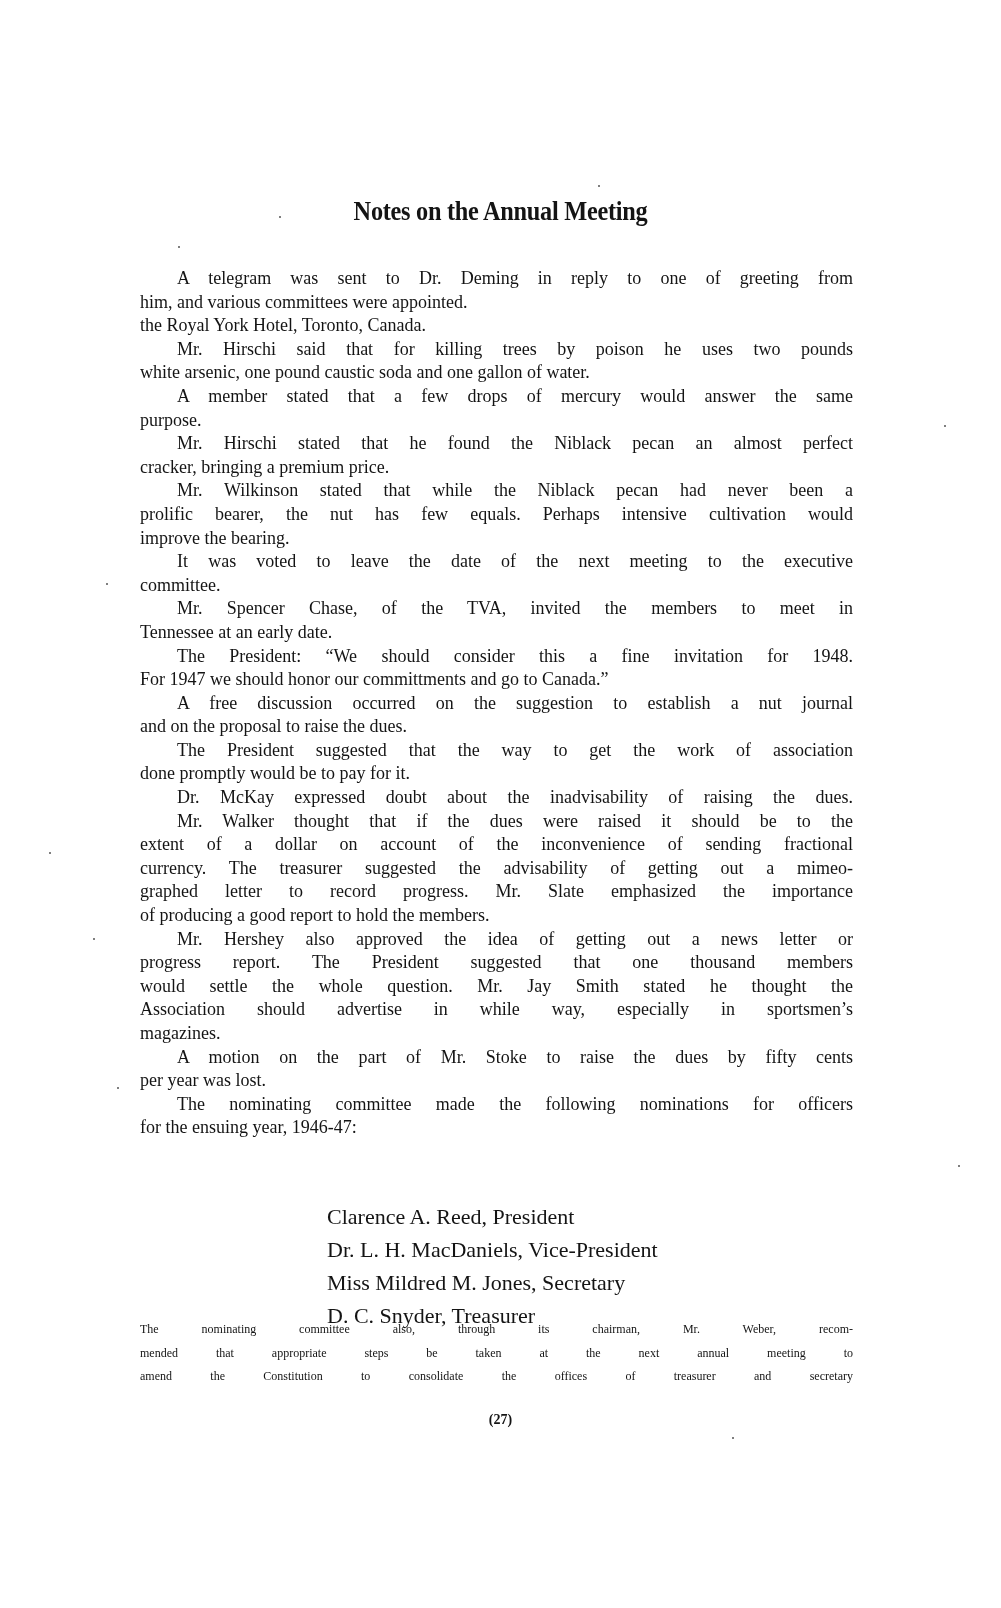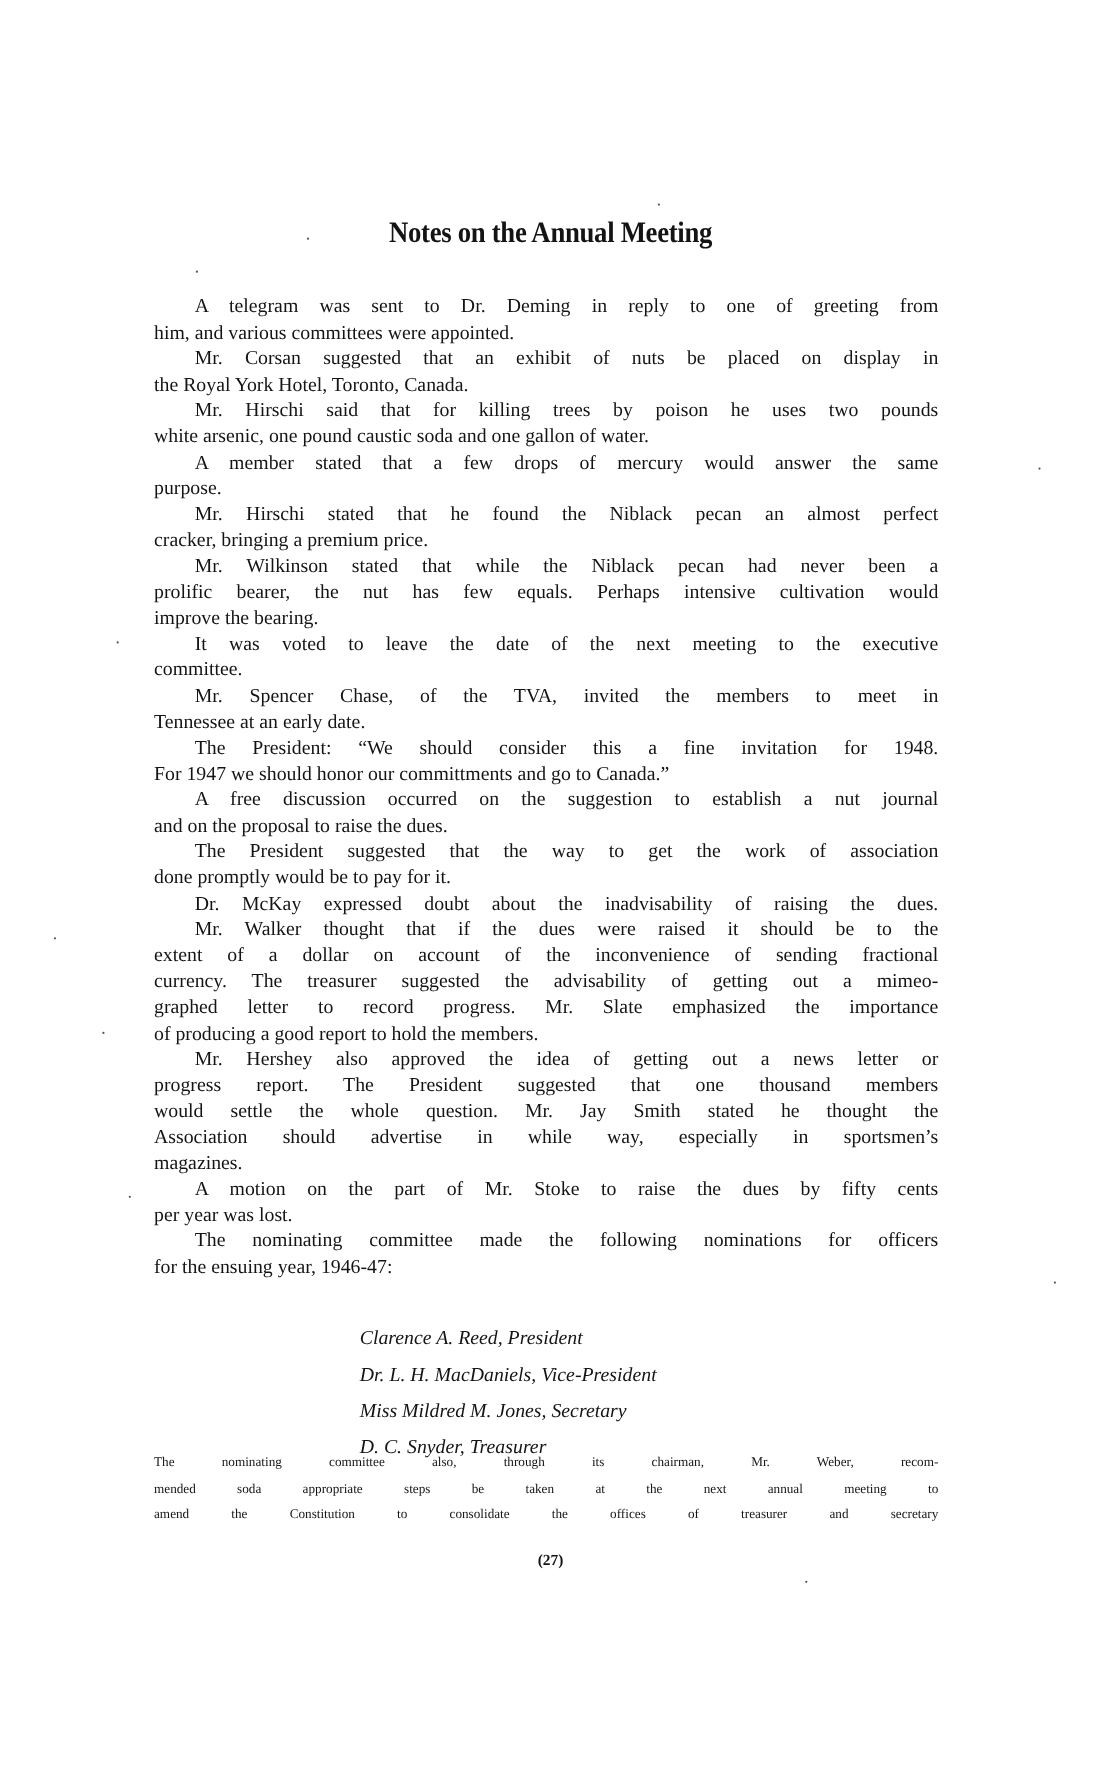--- a/index.html
+++ b/index.html
@@ -50,22 +50,21 @@
     .line.last {
       text-align-last: left;
     }
     .line.indent {
       padding-left: 37px;
     }
     .officers {
       position: absolute;
       left: 327px;
       top: 1200px;
-      font-size: 18px;
-      font-style: italic;
+      font-size: 22px;
     }
     .officer {
       height: 33px;
       line-height: 33px;
       white-space: nowrap;
     }
     .closing {
       position: absolute;
       left: 140px;
       top: 1318px;
@@ -96,21 +95,20 @@
   <div class="title">Notes on the Annual Meeting</div>
 
   <div class="body-text">
 
     <div>
       <span class="line indent">A telegram was sent to Dr. Deming in reply to one of greeting from</span>
       <span class="line last">him, and various committees were appointed.</span>
     </div>
 
     <div>
-      <span class="line indent">Mr. Corsan suggested that an exhibit of nuts be placed on display in</span>
       <span class="line last">the Royal York Hotel, Toronto, Canada.</span>
     </div>
 
     <div>
       <span class="line indent">Mr. Hirschi said that for killing trees by poison he uses two pounds</span>
       <span class="line last">white arsenic, one pound caustic soda and one gallon of water.</span>
     </div>
 
     <div>
       <span class="line indent">A member stated that a few drops of mercury would answer the same</span>
@@ -186,21 +184,21 @@
 
   <div class="officers">
     <div class="officer">Clarence A. Reed, President</div>
     <div class="officer">Dr. L. H. MacDaniels, Vice-President</div>
     <div class="officer">Miss Mildred M. Jones, Secretary</div>
     <div class="officer">D. C. Snyder, Treasurer</div>
   </div>
 
   <div class="closing">
     <span class="line">The nominating committee also, through its chairman, Mr. Weber, recom-</span>
-    <span class="line">mended soda appropriate steps be taken at the next annual meeting to</span>
+    <span class="line">mended that appropriate steps be taken at the next annual meeting to</span>
     <span class="line">amend the Constitution to consolidate the offices of treasurer and secretary</span>
   </div>
 
   <div class="page-number">(27)</div>
 
   <div class="speck" style="left:279px;top:216px;"></div>
   <div class="speck" style="left:598px;top:185px;"></div>
   <div class="speck" style="left:178px;top:246px;"></div>
   <div class="speck" style="left:944px;top:425px;"></div>
   <div class="speck" style="left:106px;top:583px;"></div>

